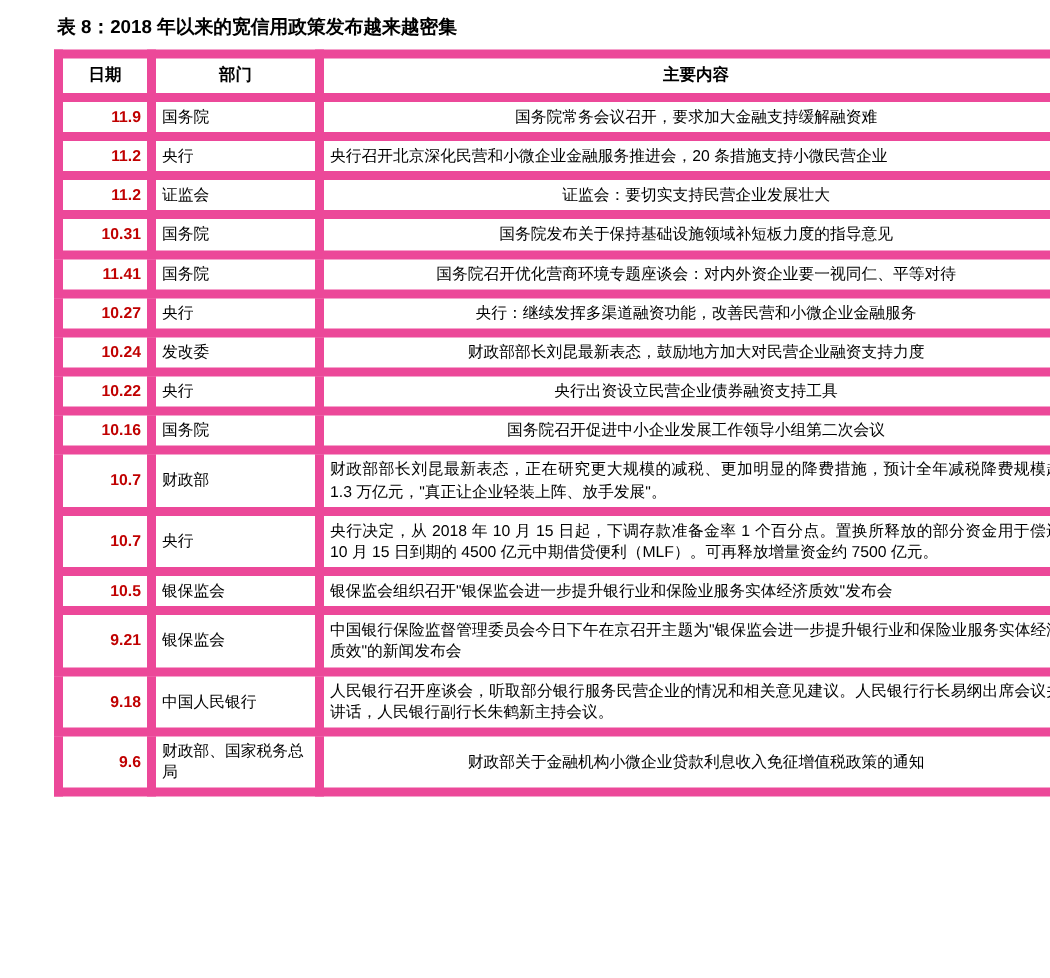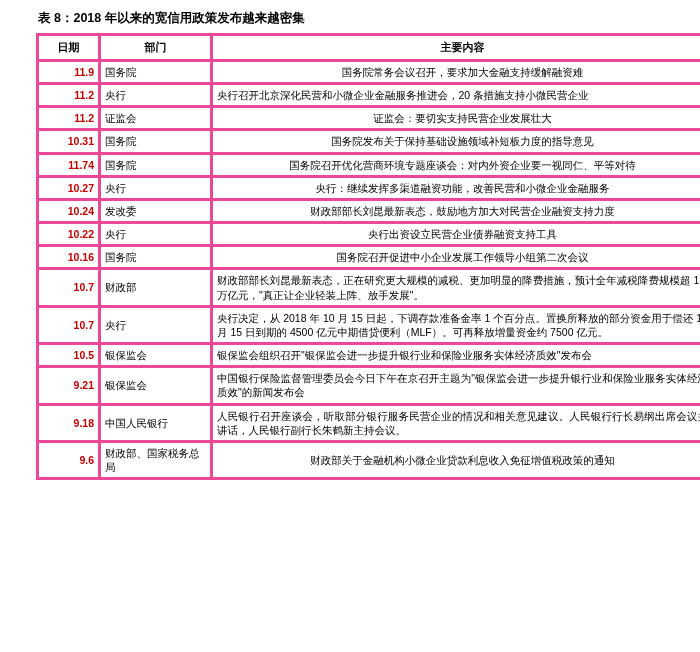--- a/index.html
+++ b/index.html
@@ -27,21 +27,21 @@
     color: #000000;
     margin: 2px 0 6px 2px;
     letter-spacing: 0px;
   }
   table.policy {
     border-collapse: collapse;
     width: 676px;
     table-layout: fixed;
   }
   table.policy th, table.policy td {
-    border: 3px solid #ec4899;
+    border: 6px solid #ec4899;
     padding: 3px 4px;
     font-size: 10.5px;
     line-height: 1.35;
     vertical-align: middle;
   }
   table.policy th {
     text-align: center;
     font-weight: bold;
     font-size: 11px;
     padding: 4px 4px;
@@ -104,21 +104,21 @@
         <td class="date">11.2</td>
         <td class="dept">证监会</td>
         <td class="content">证监会：要切实支持民营企业发展壮大</td>
       </tr>
       <tr>
         <td class="date">10.31</td>
         <td class="dept">国务院</td>
         <td class="content">国务院发布关于保持基础设施领域补短板力度的指导意见</td>
       </tr>
       <tr>
-        <td class="date">11.74</td>
+        <td class="date">11.41</td>
         <td class="dept">国务院</td>
         <td class="content">国务院召开优化营商环境专题座谈会：对内外资企业要一视同仁、平等对待</td>
       </tr>
       <tr>
         <td class="date">10.27</td>
         <td class="dept">央行</td>
         <td class="content">央行：继续发挥多渠道融资功能，改善民营和小微企业金融服务</td>
       </tr>
       <tr>
         <td class="date">10.24</td>

